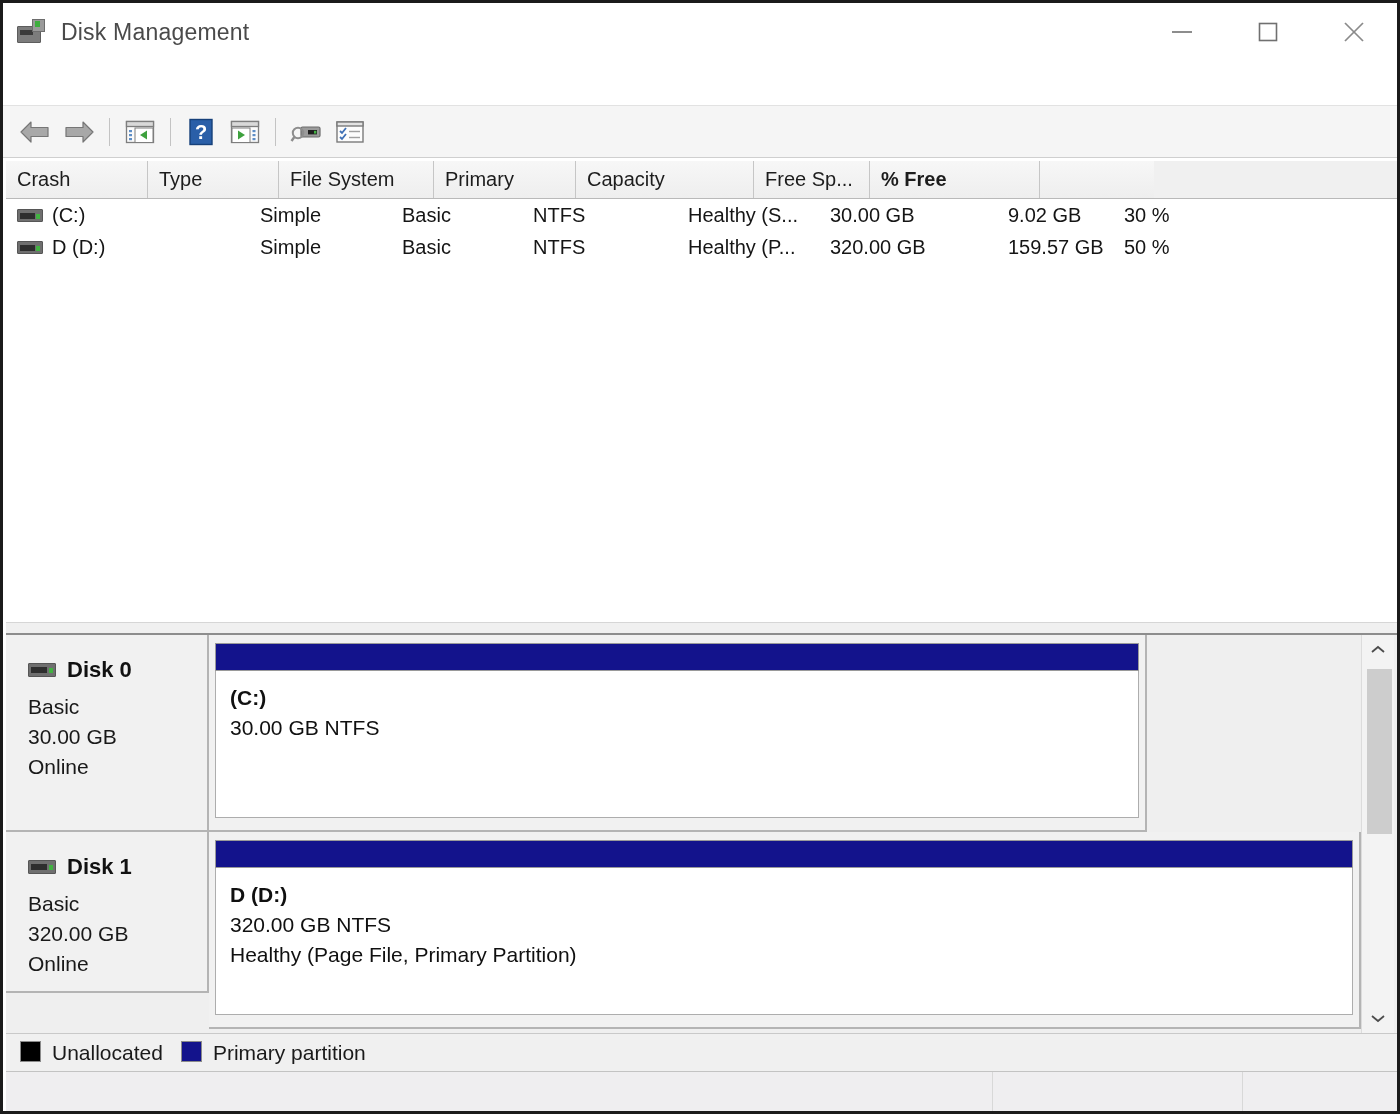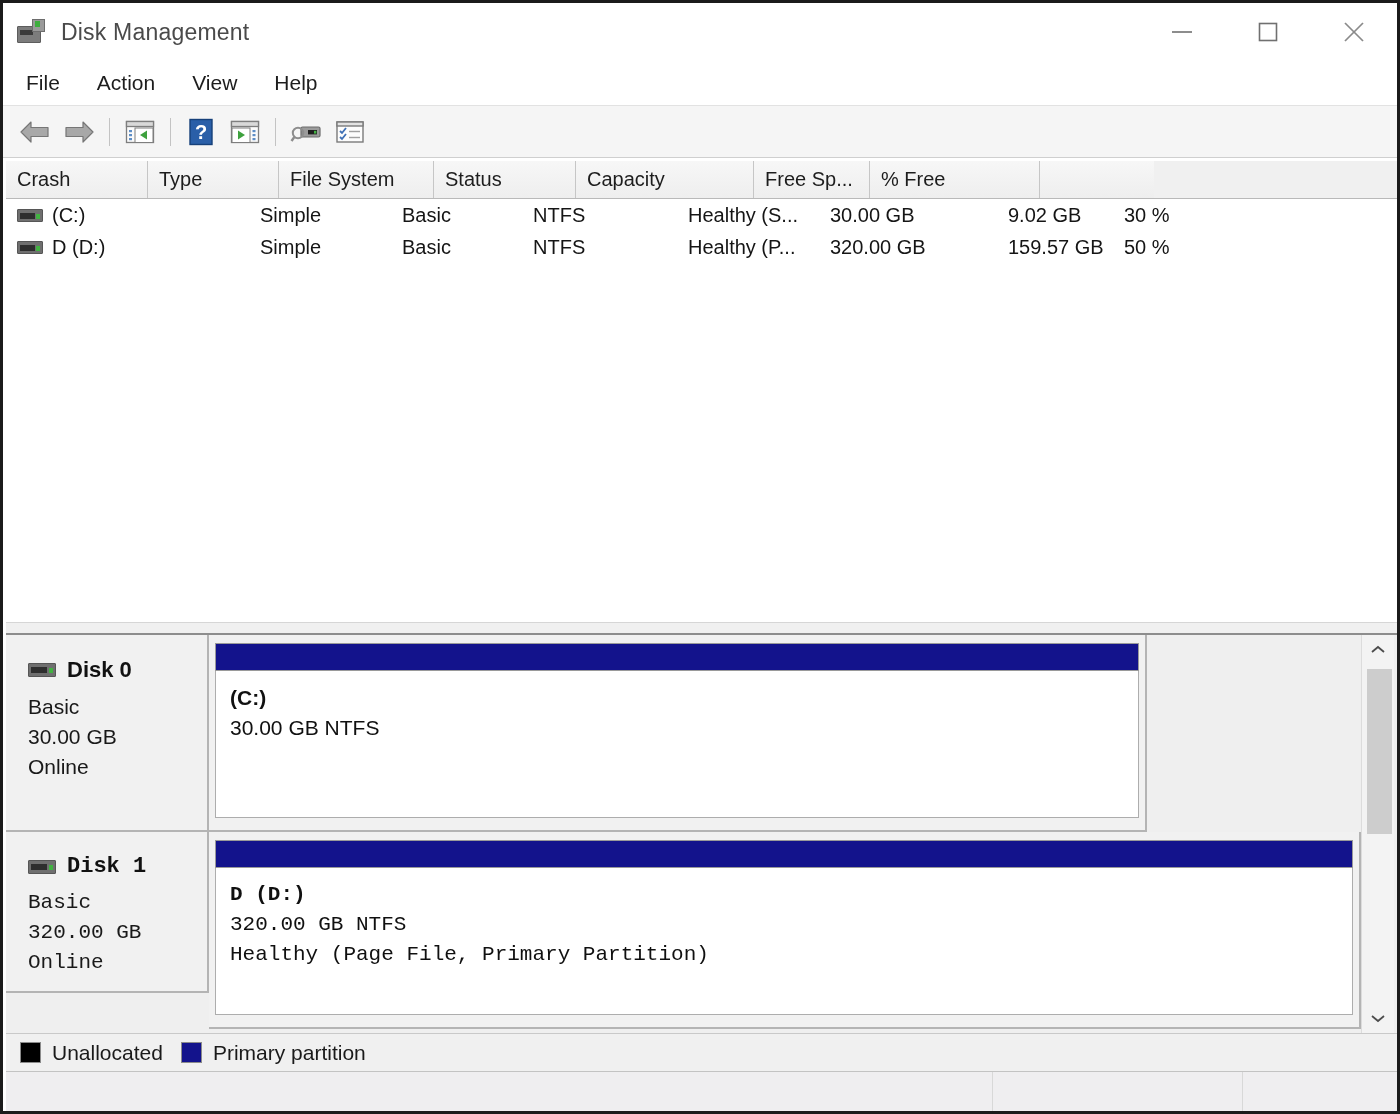--- a/index.html
+++ b/index.html
@@ -357,21 +357,21 @@
     top: 1030px;
     width: 1391px;
     height: 38px;
     background: #f0f0f0;
     border-top: 1px solid #c9c9c9;
     display: flex;
     align-items: center;
     padding-left: 14px;
     box-sizing: border-box;
   }
-  .lg-item { display: flex; align-items: center; margin-right: 18px; }
+  .lg-item { display: flex; align-items: flex-start; margin-right: 18px; }
   .lg-swatch {
     width: 21px; height: 21px;
     margin-right: 11px;
     border: 1px solid #8b8b8b;
     box-sizing: border-box;
   }
   .lg-text { font-size: 21px; color: #1a1a1a; }
 
   
   .statusbar {
@@ -419,26 +419,20 @@
       </div>
       <div class="win-btn">
         <svg width="26" height="26" viewBox="0 0 26 26">
             <line x1="4" y1="4" x2="22" y2="22" stroke="#8a8a8a" stroke-width="1.7"></line>
             <line x1="22" y1="4" x2="4" y2="22" stroke="#8a8a8a" stroke-width="1.7"></line>
           </svg>
       </div>
     </div>
   </div>
 
-  <div class="menubar">
-    <div class="menu-item">File</div>
-    <div class="menu-item">Action</div>
-    <div class="menu-item">View</div>
-    <div class="menu-item">Help</div>
-  </div>
 
   <div class="toolbar">
     <div class="tb-spacer"></div>
     <div class="tb-btn">
       <svg width="34" height="26" viewBox="0 0 34 26">
         <path d="M13 3 L3 13 L13 23 L13 17.5 L30 17.5 L30 8.5 L13 8.5 Z" fill="#a8a8a8" stroke="#767676" stroke-width="1.2" stroke-linejoin="round"></path>
       </svg>
     </div>
     <div class="tb-btn">
       <svg width="34" height="26" viewBox="0 0 34 26">
@@ -495,24 +489,24 @@
         <line x1="14" y1="18.5" x2="25" y2="18.5" stroke="#a0a0a0" stroke-width="1.4"></line>
       </svg>
     </div>
   </div>
 
   <div class="vol-panel">
     <div class="vol-header" id="vol-header">
         <div class="vh-cell" style="width: 142px;">Crash</div>
         <div class="vh-cell" style="width: 131px;">Type</div>
         <div class="vh-cell" style="width: 155px;">File System</div>
-        <div class="vh-cell" style="width: 142px;">Status</div>
+        <div class="vh-cell" style="width: 142px;">Primary</div>
         <div class="vh-cell" style="width: 178px;">Capacity</div>
         <div class="vh-cell" style="width: 116px;">Free Sp...</div>
-        <div class="vh-cell" style="width: 170px;">% Free</div>
+        <div class="vh-cell" style="width: 170px; font-weight: bold;">% Free</div>
         <div class="vh-cell last" style="width: 114px;"></div>
       </div>
     <div class="vol-rows" id="vol-rows">
         <div class="vol-row">
           <div class="vr-cell" style="width: 243px;">
             <span class="drive-ico"></span>
             <span>(C:)</span>
           </div>
           <div class="vr-cell" style="width: 142px;">Simple</div>
           <div class="vr-cell" style="width: 131px;">Basic</div>
@@ -556,21 +550,21 @@
         <div class="disk-parts">
           <div class="part-outer" style="left: 0px; top: 0px; width: 938px; height: 197px; padding: 8px 6px;">
             <div class="part-bar" style="background: rgb(19, 19, 140);"></div>
             <div class="part-body" style="height: 147px;">
               <div class="part-label">(C:)</div>
               <div class="part-line">30.00 GB NTFS</div>
             </div>
           </div>
         </div>
       </div>
-      <div class="disk-block" style="height: 161px; font-family: Liberation Mono, monospace;">
+      <div class="disk-block" style="height: 161px;">
         <div class="disk-info">
           <div class="disk-title-row">
             <span class="disk-ico"></span>
             <span class="disk-name">Disk 1</span>
           </div>
           <div class="disk-line">Basic</div>
           <div class="disk-line">320.00 GB</div>
           <div class="disk-line">Online</div>
         </div>
         <div class="disk-parts">

